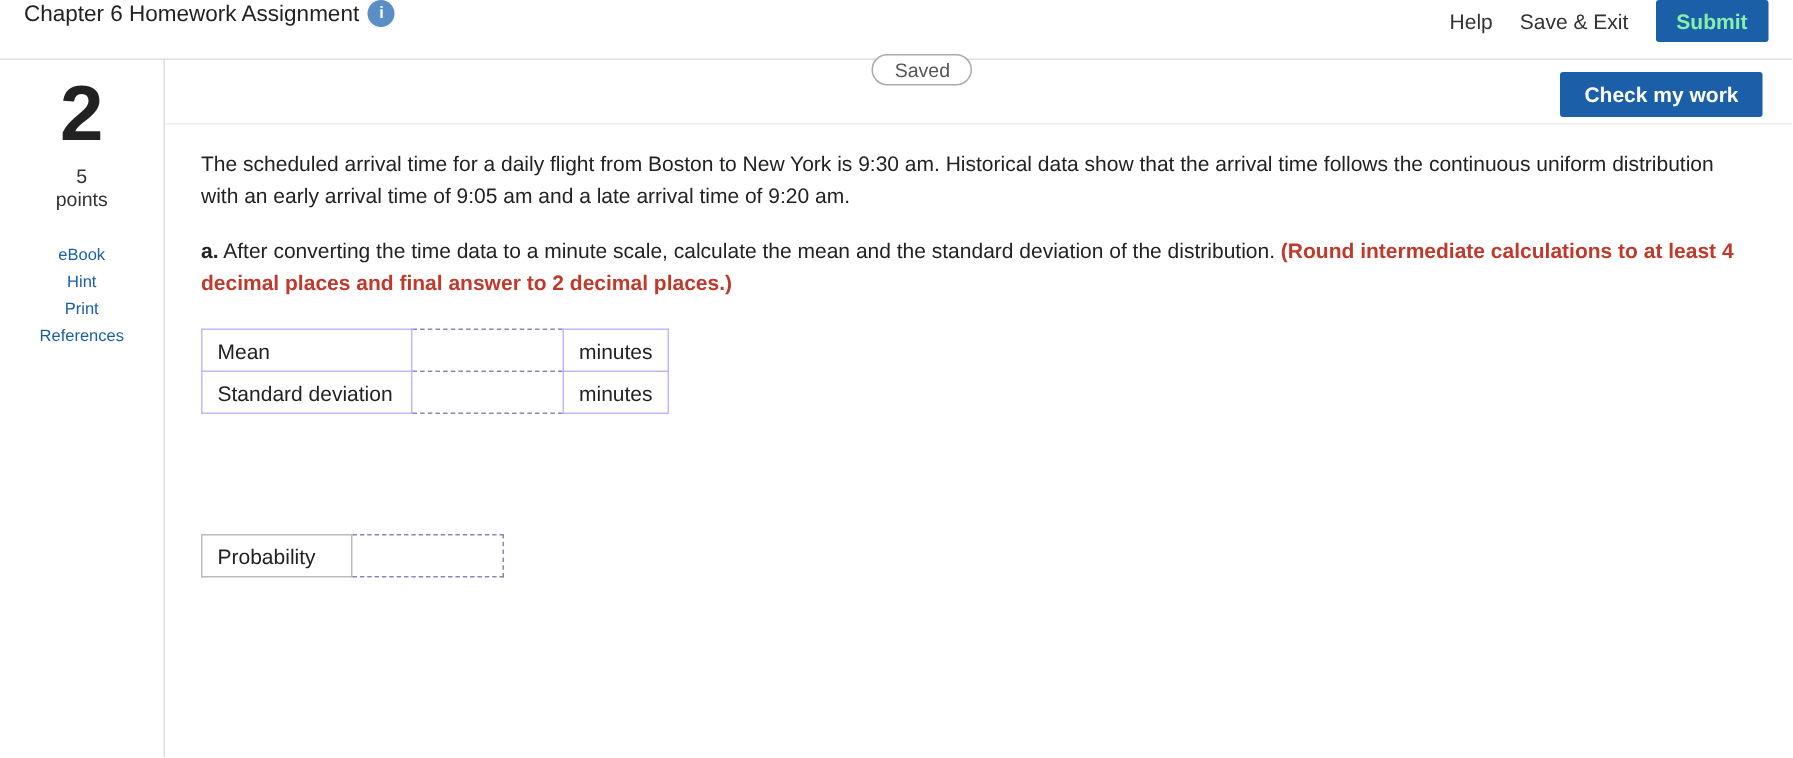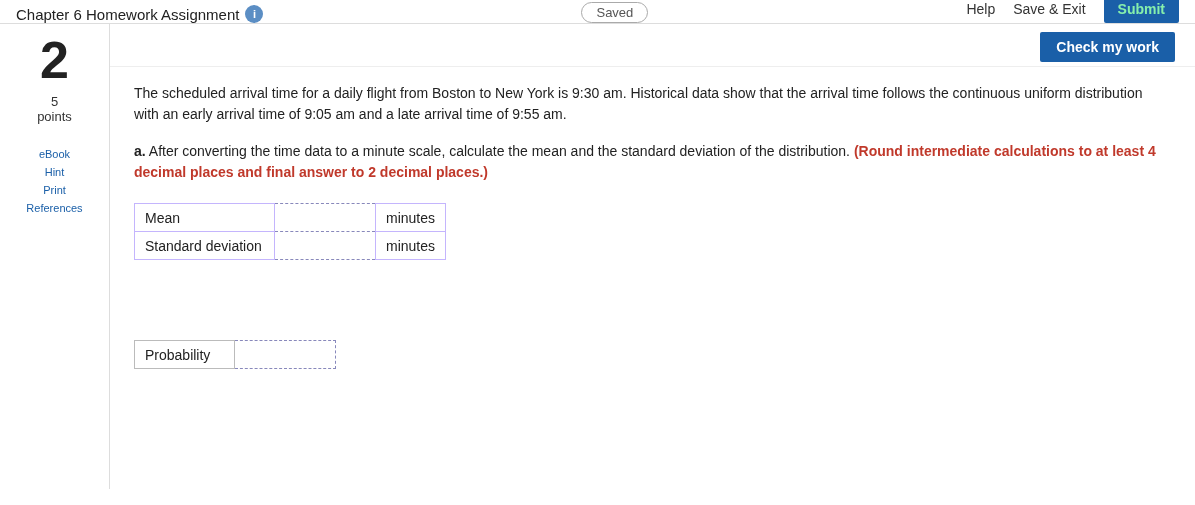--- a/index.html
+++ b/index.html
@@ -1,23 +1,23 @@
 <!DOCTYPE html>
 <html><head>
   <meta charset="utf-8">
   <style>
     * { box-sizing: border-box; margin: 0; padding: 0; }
     body { font-family: Arial, sans-serif; font-size: 14px; background: #fff; color: #333; }
 
     
     .header {
       display: flex;
-      align-items: flex-end;
+      align-items: flex-start;
       padding: 0 16px;
-      height: 24px;
+      height: 40px;
       border-bottom: 1px solid #ddd;
       background: #fff;
     }
     .header-title {
       font-size: 15px;
       font-weight: 500;
       color: #222;
       display: flex;
       align-items: center;
       gap: 6px;
@@ -32,20 +32,21 @@
       background: #5b8ec4;
       color: #fff;
       font-size: 11px;
       font-weight: bold;
       cursor: pointer;
     }
     .header-center {
       flex: 1;
       display: flex;
       justify-content: center;
+      margin-top: 36px;
     }
     .saved-badge {
       border: 1px solid #aaa;
       border-radius: 12px;
       padding: 2px 14px;
       font-size: 13px;
       color: #555;
       background: #fff;
     }
     .header-right {
@@ -269,21 +270,21 @@
       <a class="sidebar-link">References</a>
     </div>
   </div>
 
   <div class="content-area">
     <div class="check-my-work-bar">
       <button class="check-my-work-btn">Check my work</button>
     </div>
     <div class="question-content">
 
-      <p class="question-text">The scheduled arrival time for a daily flight from Boston to New York is 9:30 am. Historical data show that the arrival time follows the continuous uniform distribution with an early arrival time of 9:05 am and a late arrival time of 9:55 am.</p>
+      <p class="question-text">The scheduled arrival time for a daily flight from Boston to New York is 9:30 am. Historical data show that the arrival time follows the continuous uniform distribution with an early arrival time of 9:05 am and a late arrival time of 9:20 am.</p>
 
       <div class="part-label">
         <strong>a.</strong><span> After converting the time data to a minute scale, calculate the mean and the standard deviation of the distribution.</span> <span class="red-text">(Round intermediate calculations to at least 4 decimal places and final answer to 2 decimal places.)</span>
       </div>
 
       <table class="data-table">
         <tbody>
             <tr>
           <td class="label-cell">Mean</td>
           <td class="input-cell">

